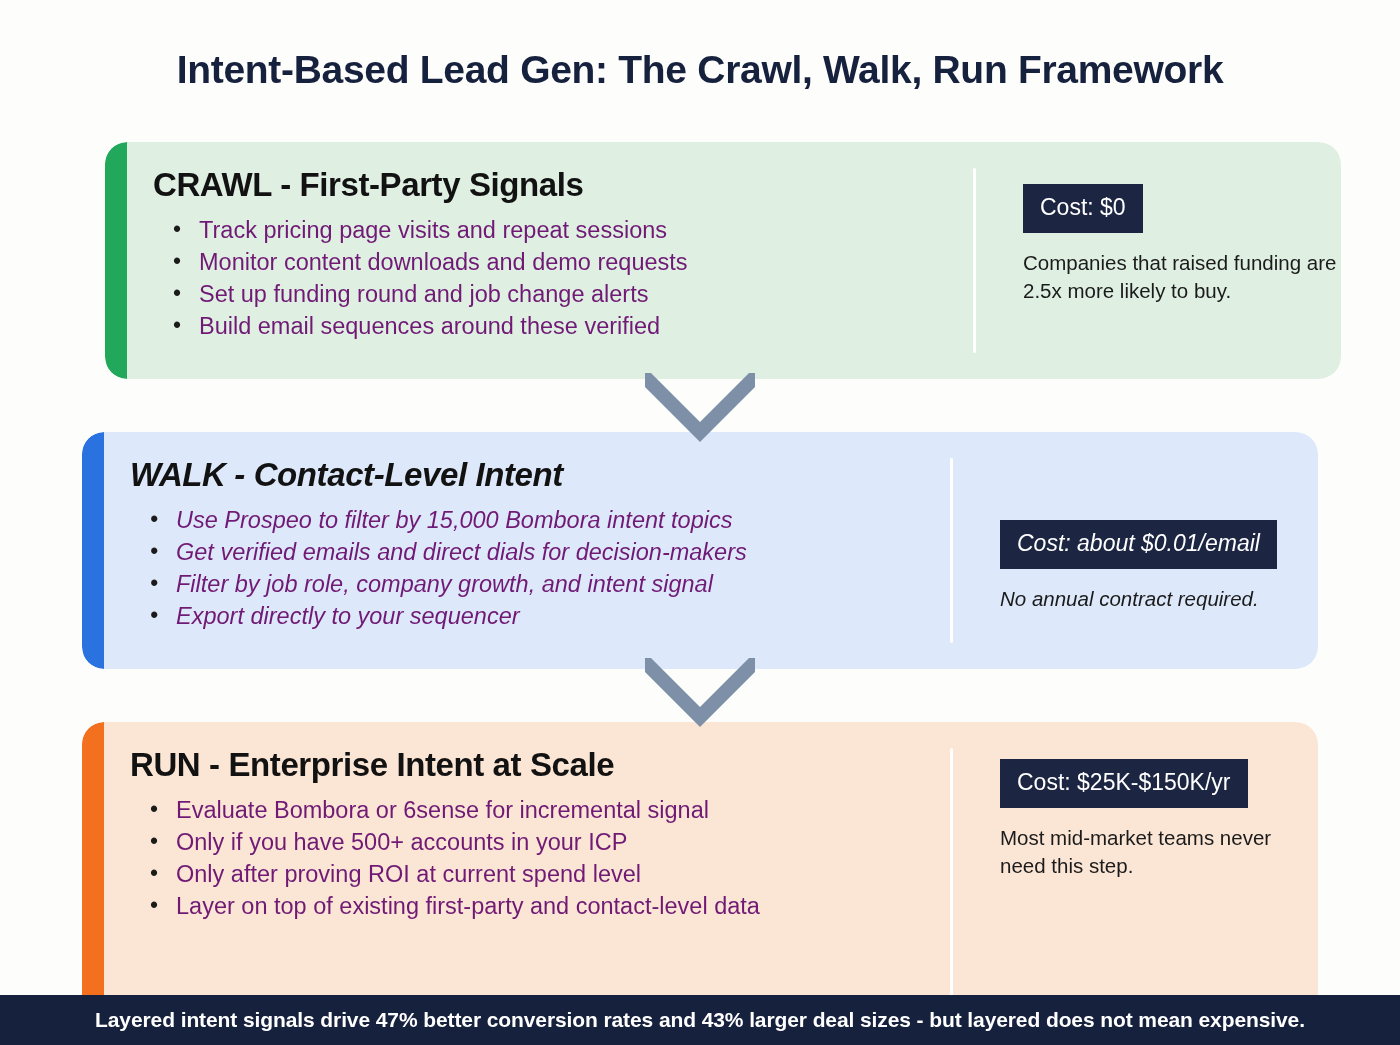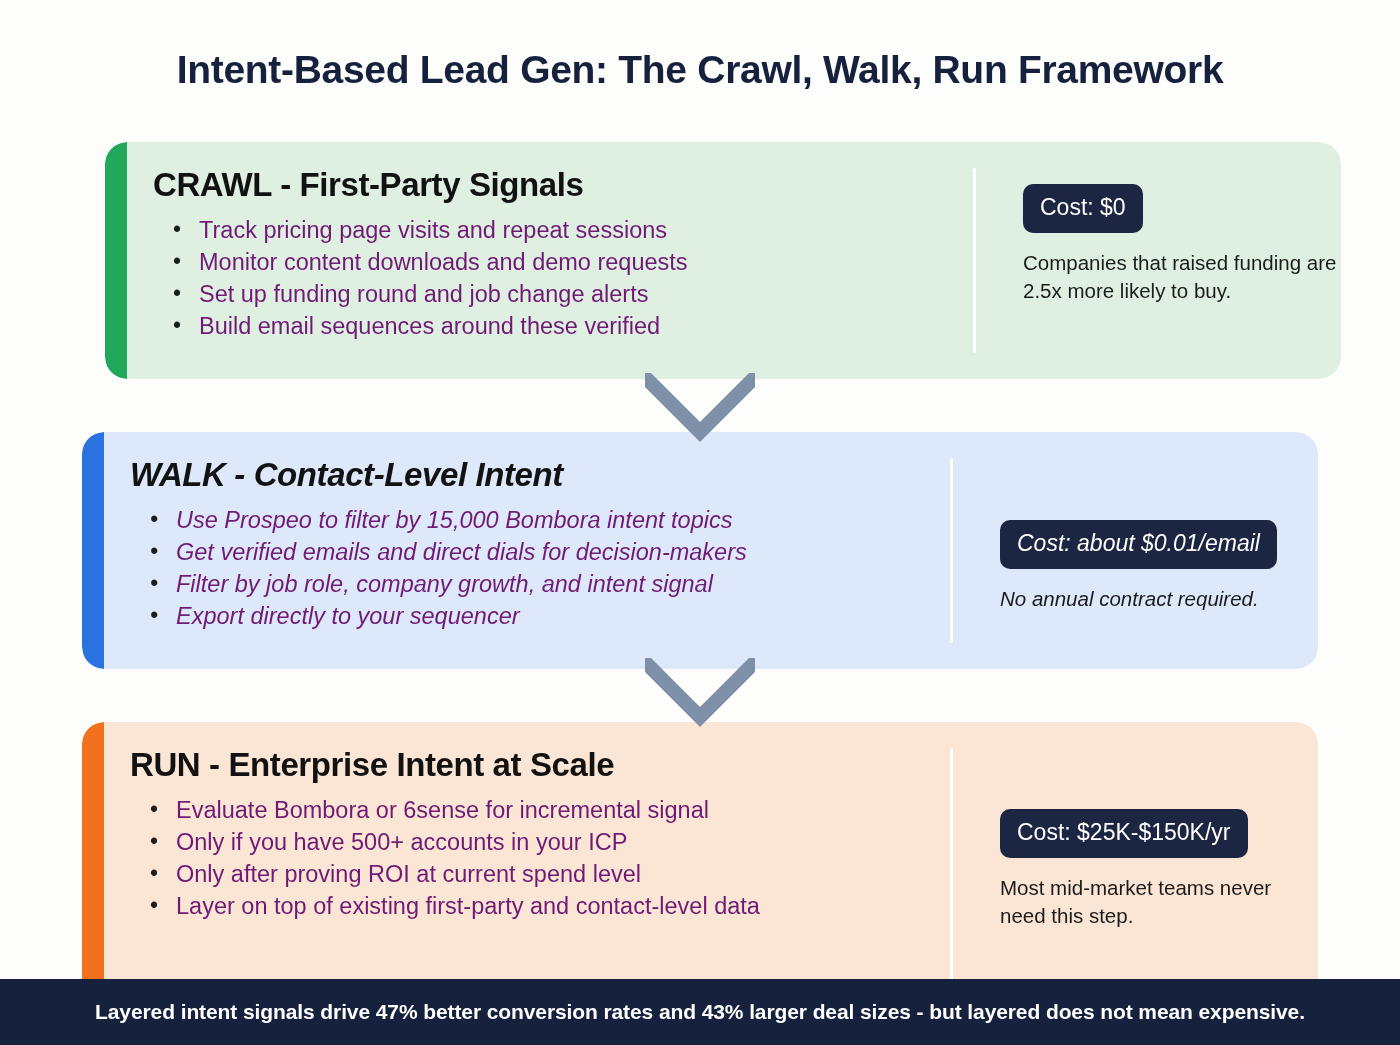--- a/index.html
+++ b/index.html
@@ -113,21 +113,21 @@
     color: #1b1b1b;
   }
 
   .cost-badge {
     display: inline-block;
     background: #1c2541;
     color: #ffffff;
     font-size: 23px;
     line-height: 1;
     padding: 12px 17px 14px 17px;
-    border-radius: 10px;
+    border-radius: 0;
     white-space: nowrap;
   }
   .cost-note {
     margin-top: 16px;
     font-size: 20.5px;
     line-height: 28px;
     color: #1b1b1b;
     max-width: 340px;
   }
 
@@ -139,21 +139,21 @@
     z-index: 5;
   }
   .connector svg { display: block; }
 
   
   .footer-bar {
     position: absolute;
     left: 0;
     bottom: 0;
     width: 1400px;
-    height: 66px;
+    height: 50px;
     background: #16213e;
     display: flex;
     align-items: center;
     justify-content: center;
   }
   .footer-text {
     color: #ffffff;
     font-size: 21px;
     font-weight: bold;
     white-space: nowrap;
@@ -228,21 +228,21 @@
       <div class="card-left">
         <div class="stage-heading">RUN - Enterprise Intent at Scale</div>
         <ul class="bullets">
           <li>Evaluate Bombora or 6sense for incremental signal</li>
           <li>Only if you have 500+ accounts in your ICP</li>
           <li>Only after proving ROI at current spend level</li>
           <li>Layer on top of existing first-party and contact-level data</li>
         </ul>
       </div>
       <div class="divider"></div>
-      <div class="card-right" style="padding-top:87px;">
+      <div class="card-right" style="padding-top:37px;">
         <div class="cost-badge">Cost: $25K-$150K/yr</div>
         <div class="cost-note">Most mid-market teams never need this step.</div>
       </div>
     </div>
   </div>
 </div>
 
 <div class="footer-bar">
   <div class="footer-text">Layered intent signals drive 47% better conversion rates and 43% larger deal sizes - but layered does not mean expensive.</div>
 </div>

